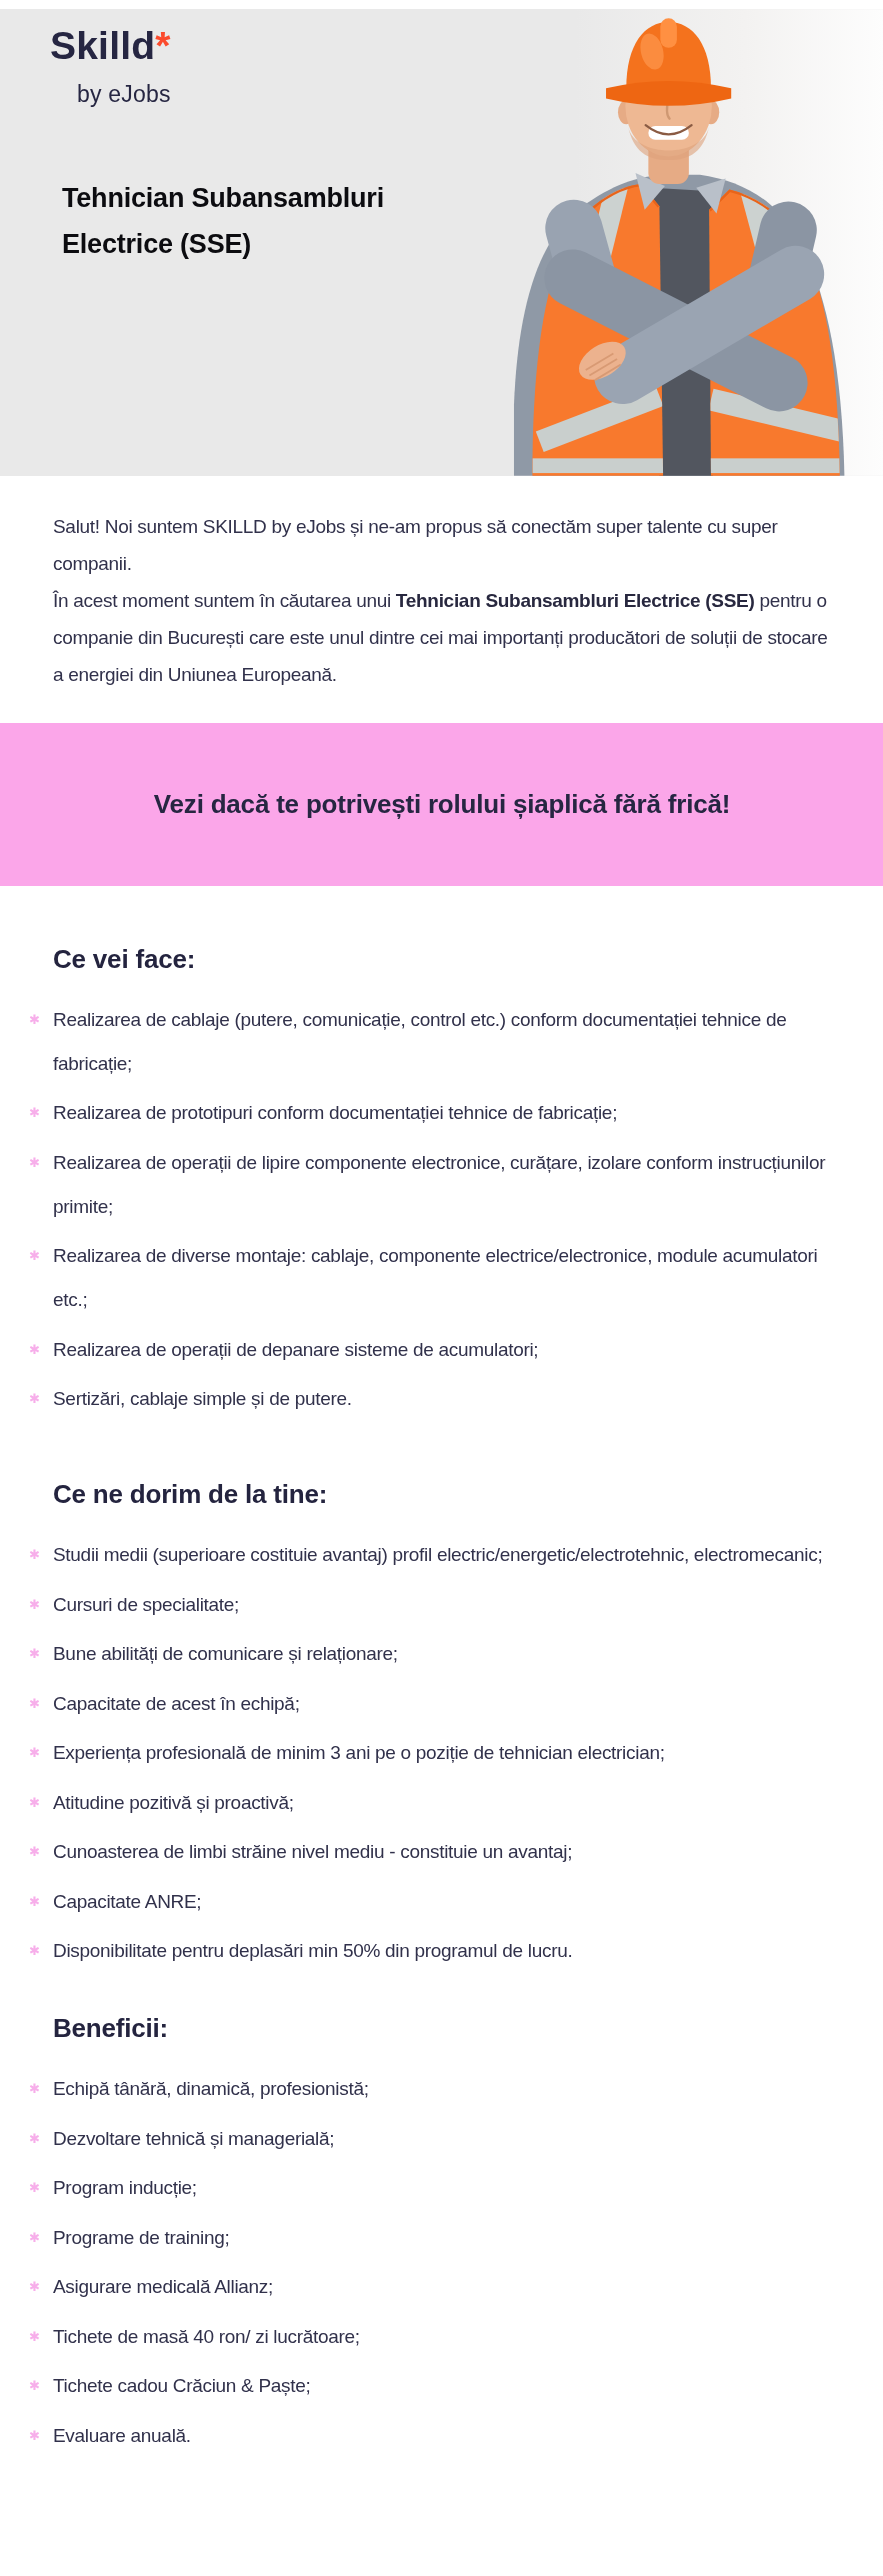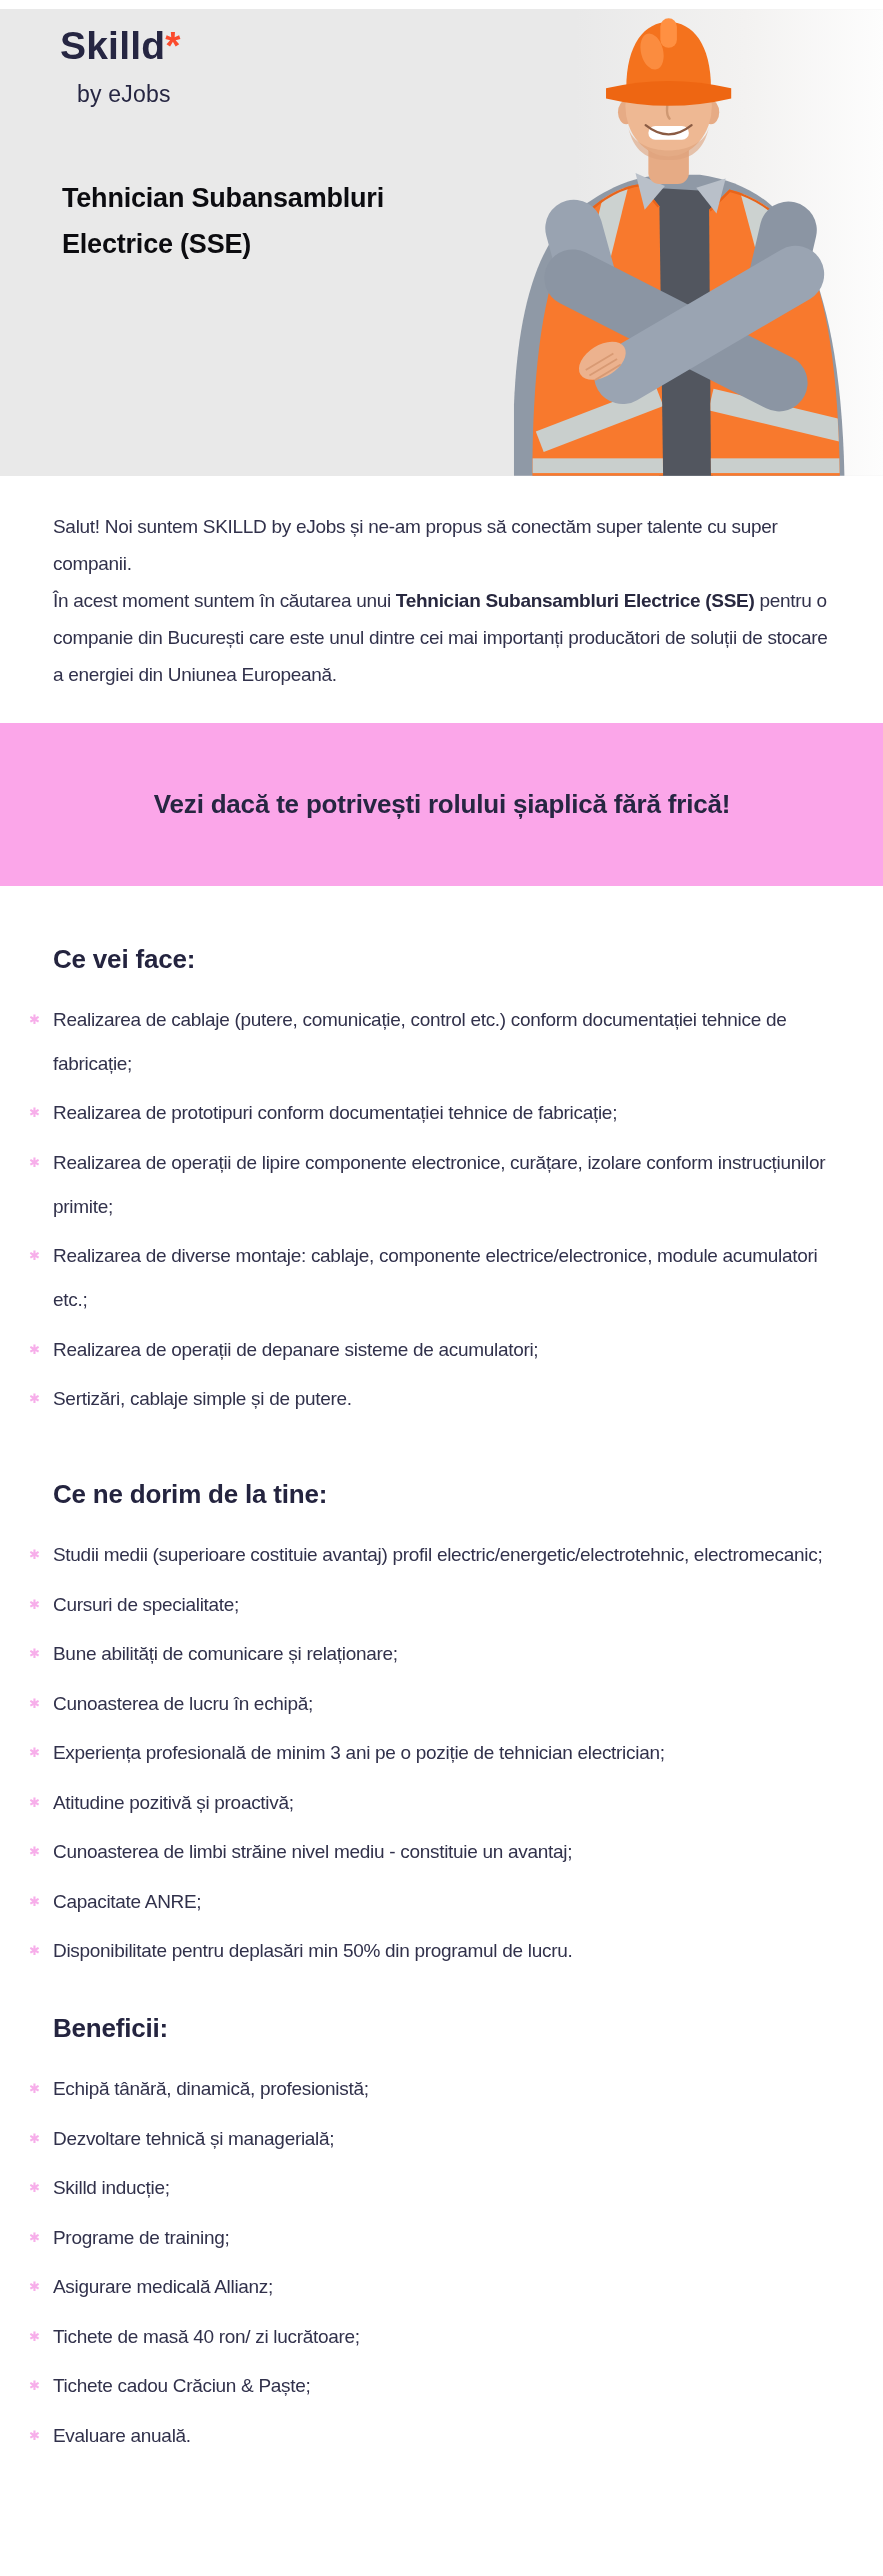--- a/index.html
+++ b/index.html
@@ -5,21 +5,21 @@
   * { box-sizing: border-box; }
   html, body { margin: 0; padding: 0; background: #ffffff; }
   body { font-family: "Liberation Sans", sans-serif; width: 884px; }
 
   .page { width: 884px; height: 2576px; background: #ffffff; overflow: hidden; position: relative; }
 
   .topbar { height: 9.2px; background: #ffffff; }
 
   
   .hero { position: relative; height: 467px; background: #e9e9e9; overflow: hidden; }
-  .logo { position: absolute; left: 60px; top: 14.7px; font-size: 39px; font-weight: bold; color: #262642; letter-spacing: 0.2px; }
+  .logo { position: absolute; left: 50px; top: 14.7px; font-size: 39px; font-weight: bold; color: #262642; letter-spacing: 0.2px; }
   .logo .asterisk { color: #fb4b2d; }
   .tagline { position: absolute; left: 77px; top: 72px; font-size: 23px; font-weight: normal; color: #262642; letter-spacing: 0.2px; }
   .job-title { position: absolute; left: 54px; top: 158px; margin: 8px; font-size: 27px; line-height: 46px; font-weight: bold; color: #0c0c10; letter-spacing: -0.2px; }
   .job-title .line { display: block; }
   .figure { position: absolute; right: 0; bottom: 0; display: block; }
 
   
   .intro { margin: 32px 53px 0; font-size: 19px; line-height: 37px; color: #31314b; letter-spacing: -0.3px; }
   .intro p { margin: 0; }
   .intro strong { font-weight: bold; color: #28283f; }
@@ -173,21 +173,21 @@
         <li>
           <span class="bullet">✱</span>
           <span class="li-text">Cursuri de specialitate;</span>
         </li>
         <li>
           <span class="bullet">✱</span>
           <span class="li-text">Bune abilități de comunicare și relaționare;</span>
         </li>
         <li>
           <span class="bullet">✱</span>
-          <span class="li-text">Cunoasterea de lucru în echipă;</span>
+          <span class="li-text">Capacitate de acest în echipă;</span>
         </li>
         <li>
           <span class="bullet">✱</span>
           <span class="li-text">Experiența profesională de minim 3 ani pe o poziție de tehnician electrician;</span>
         </li>
         <li>
           <span class="bullet">✱</span>
           <span class="li-text">Atitudine pozitivă și proactivă;</span>
         </li>
         <li>
@@ -211,21 +211,21 @@
         <li>
           <span class="bullet">✱</span>
           <span class="li-text">Echipă tânără, dinamică, profesionistă;</span>
         </li>
         <li>
           <span class="bullet">✱</span>
           <span class="li-text">Dezvoltare tehnică și managerială;</span>
         </li>
         <li>
           <span class="bullet">✱</span>
-          <span class="li-text">Skilld inducție;</span>
+          <span class="li-text">Program inducție;</span>
         </li>
         <li>
           <span class="bullet">✱</span>
           <span class="li-text">Programe de training;</span>
         </li>
         <li>
           <span class="bullet">✱</span>
           <span class="li-text">Asigurare medicală Allianz;</span>
         </li>
         <li>

